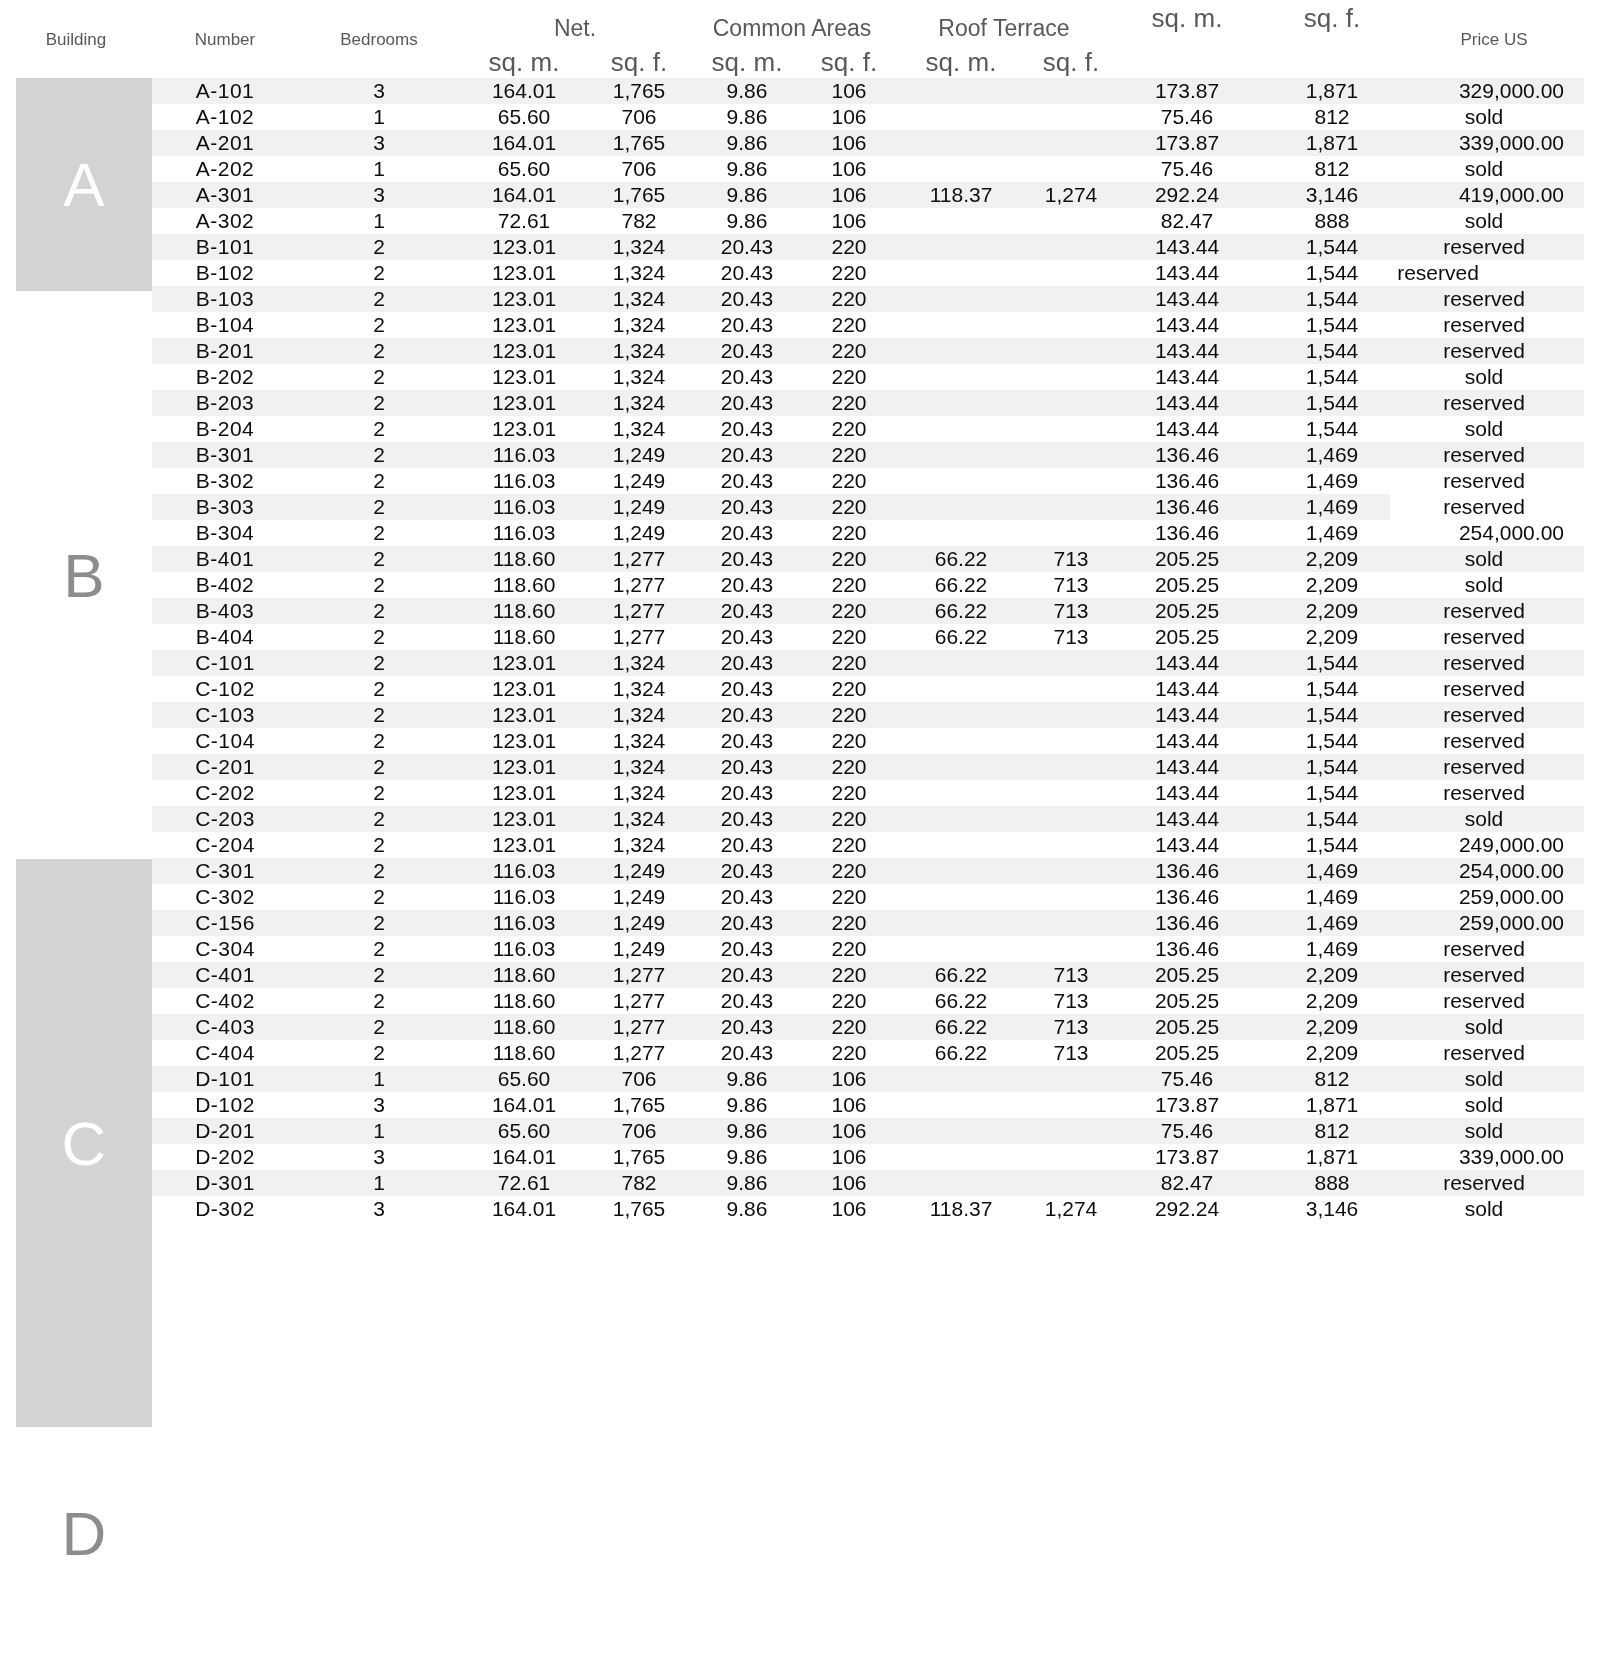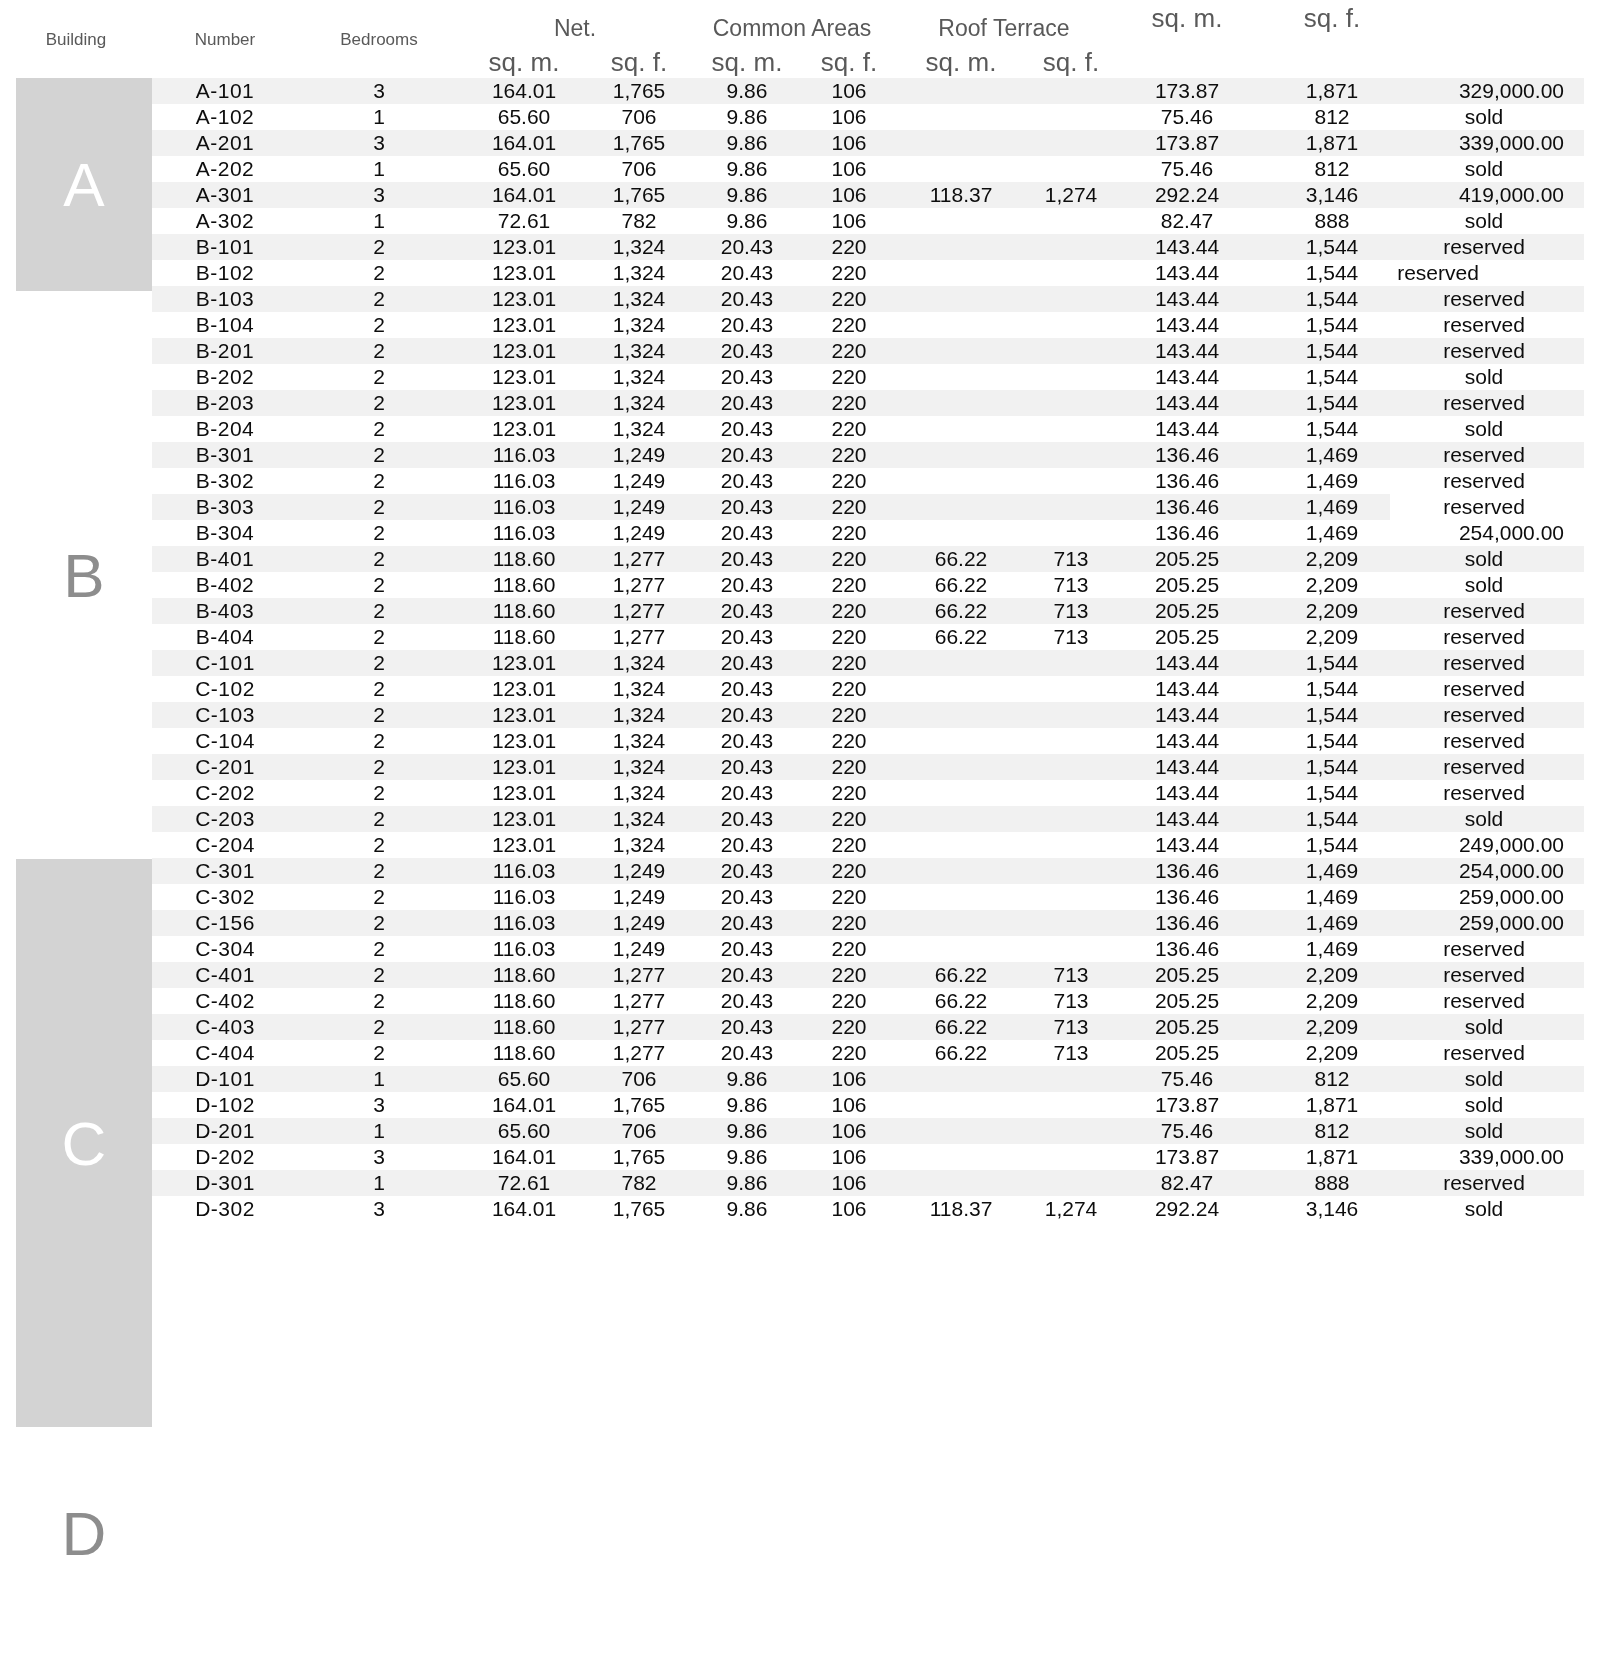--- a/index.html
+++ b/index.html
@@ -93,20 +93,21 @@
       </div>
     </div>
 
     <div class="hdr-group">
       <div class="units units-total">
         <span>sq. m.</span>
         <span>sq. f.</span>
       </div>
     </div>
 
+    <div class="hdr-single">Price US</div>
   </div>
 
   <div class="rows">
     <div class="bldg-col">
         <div class="bldg shaded" style="top: 0px; height: 213px;">A</div>
         <div class="bldg plain" style="top: 213px; height: 568px;">B</div>
         <div class="bldg shaded" style="top: 781px; height: 568px;">C</div>
         <div class="bldg plain" style="top: 1349px; height: 213px;">D</div>
       </div>
   <div class="row stripe">

